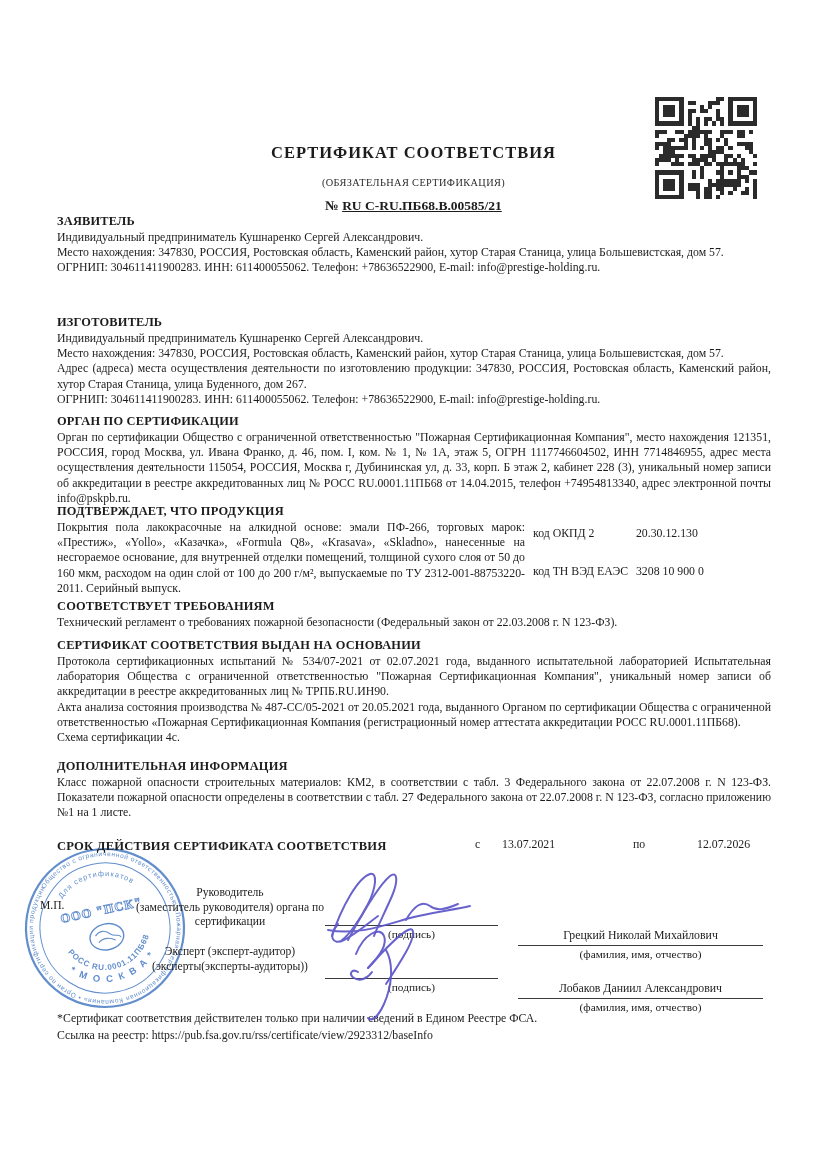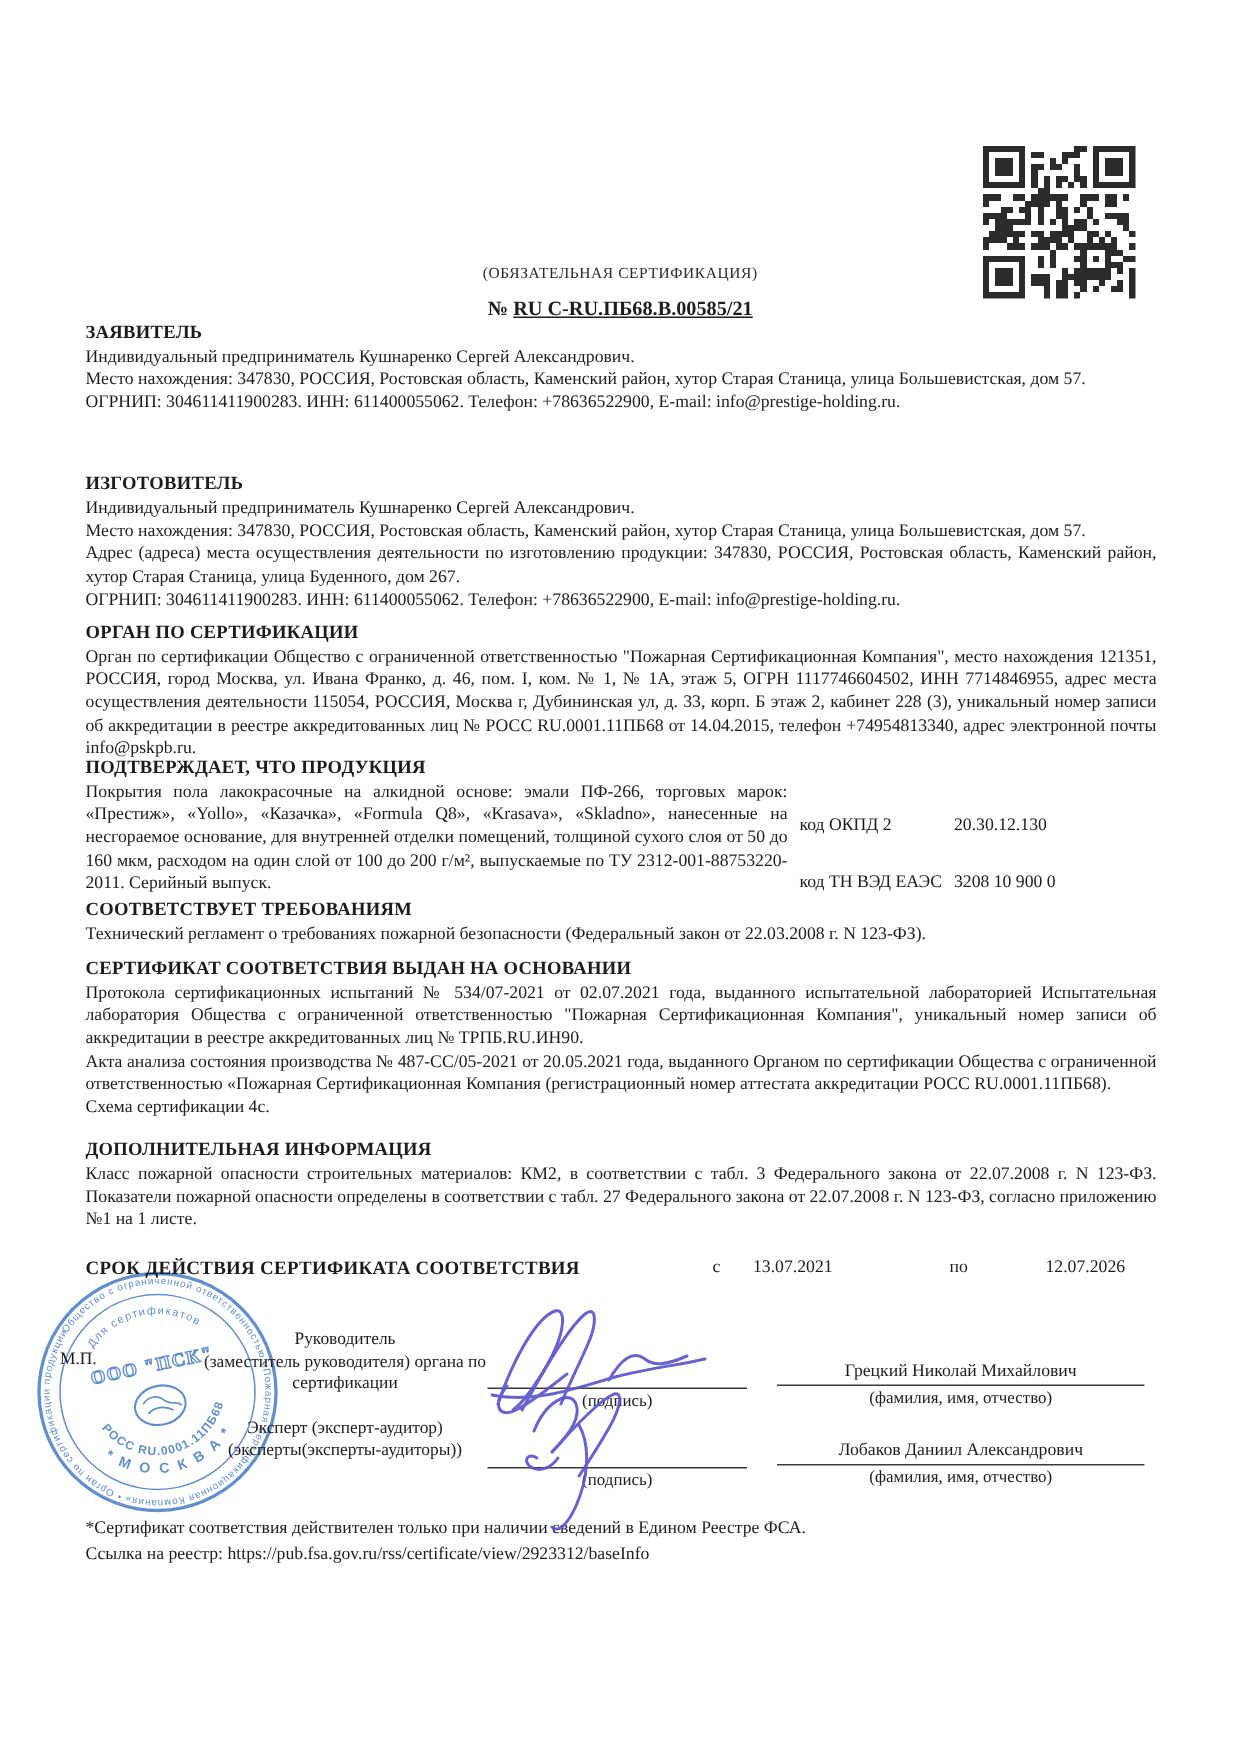--- a/index.html
+++ b/index.html
@@ -18,40 +18,40 @@
   
   .qr{position:absolute;left:655px;top:97px;width:102px;height:102px;}
   
   .sec{position:absolute;left:57px;width:714px;z-index:3;}
   .sec h2{margin:0 0 1px 0;font-size:12.4px;font-weight:bold;letter-spacing:.2px;}
   .sec .bt{font-size:11.8px;line-height:15.2px;text-align:justify;margin:0;}
   .s-applicant{top:214px}.s-manufacturer{top:315px}.s-organ{top:414px}
   .s-confirm{top:504px}.s-requirements{top:599px}.s-basis{top:638px}.s-additional{top:759px}
   .confirm-row{display:flex;}
   .confirm-desc{width:468px;}
-  .codes{position:relative;flex:1;margin-top:16px;}
+  .codes{position:relative;flex:1;}
   .code-row{position:absolute;left:8px;width:240px;font-size:11.8px;white-space:nowrap;}
   .code-row .cl{display:inline-block;width:100px;}
   .code-okpd{top:6px}.code-tnved{top:44px}
   
   .validity{position:absolute;left:57px;top:836px;width:714px;z-index:3;}
   .validity .vh{font-size:12.6px;font-weight:bold;letter-spacing:.2px;}
   .validity span.v{position:absolute;top:1px;font-size:11.8px;font-weight:normal;}
   .v-from-l{left:418px}.v-from-d{left:445px}.v-to-l{left:576px}.v-to-d{left:640px}
   
   .mp{position:absolute;left:40px;top:899px;font-size:11.6px;z-index:4;}
   .role{position:absolute;left:105px;width:250px;text-align:center;font-size:11.6px;line-height:14.5px;z-index:4;}
   .role-head{top:886px}.role-expert{top:945px}
   .sig-line{position:absolute;left:325px;width:173px;border-top:1.4px solid #3a3a3a;z-index:3;}
   .sl-1{top:925px}.sl-2{top:978px}
   .sig-caption{position:absolute;left:325px;width:173px;text-align:center;font-size:11.3px;z-index:3;}
   .sc-1{top:928px}.sc-2{top:981px}
   .name-col{position:absolute;left:518px;width:245px;text-align:center;z-index:3;}
   .nc-1{top:906px}.nc-2{top:959px}
-  .name-col .nm{font-size:11.8px;border-bottom:1.4px solid #3a3a3a;padding-bottom:2px;}
+  .name-col .nm{font-size:11.8px;border-bottom:1.4px solid #3a3a3a;padding-bottom:2px;margin-top:22px;}
   .name-col .nc{font-size:11.3px;padding-top:2px;}
   .sig-img{position:absolute;z-index:5;}
   .sig-img-1{left:318px;top:866px;}
   .sig-img-2{left:328px;top:920px;}
   .stamp{position:absolute;left:21px;top:844px;width:168px;height:168px;z-index:1;opacity:.88;}
   
   .footer{position:absolute;left:57px;top:1010px;width:714px;font-size:11.8px;line-height:17px;z-index:3;}
 </style>
 </head>
 <body>
@@ -365,20 +365,21 @@
         <rect x="5" y="24" width="1" height="1"></rect>
         <rect x="6" y="24" width="1" height="1"></rect>
         <rect x="10" y="24" width="1" height="1"></rect>
         <rect x="12" y="24" width="1" height="1"></rect>
         <rect x="13" y="24" width="1" height="1"></rect>
         <rect x="15" y="24" width="1" height="1"></rect>
         <rect x="24" y="24" width="1" height="1"></rect>
       </g>
   </svg>
 
+  <div class="doc-title">СЕРТИФИКАТ СООТВЕТСТВИЯ</div>
   <div class="doc-subtitle">(ОБЯЗАТЕЛЬНАЯ СЕРТИФИКАЦИЯ)</div>
   <div class="doc-number">
     <span>№</span>
     <span class="num-val">RU C-RU.ПБ68.В.00585/21</span>
   </div>
 
   <div class="sec s-applicant">
     <h2>ЗАЯВИТЕЛЬ</h2>
     <p class="bt">Индивидуальный предприниматель Кушнаренко Сергей Александрович.</p>
     <p class="bt">Место нахождения: 347830, РОССИЯ, Ростовская область, Каменский район, хутор Старая Станица, улица Большевистская, дом 57.</p>

